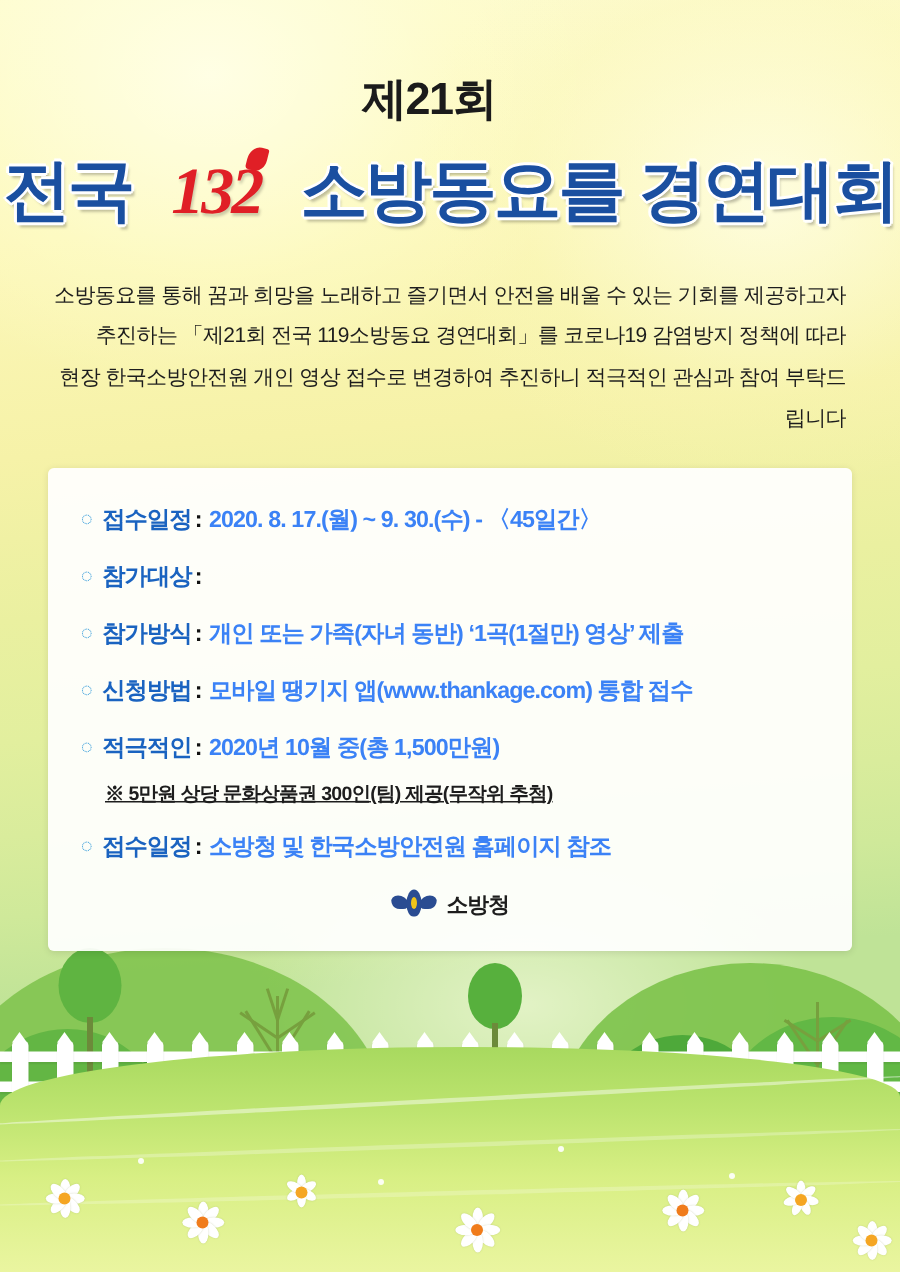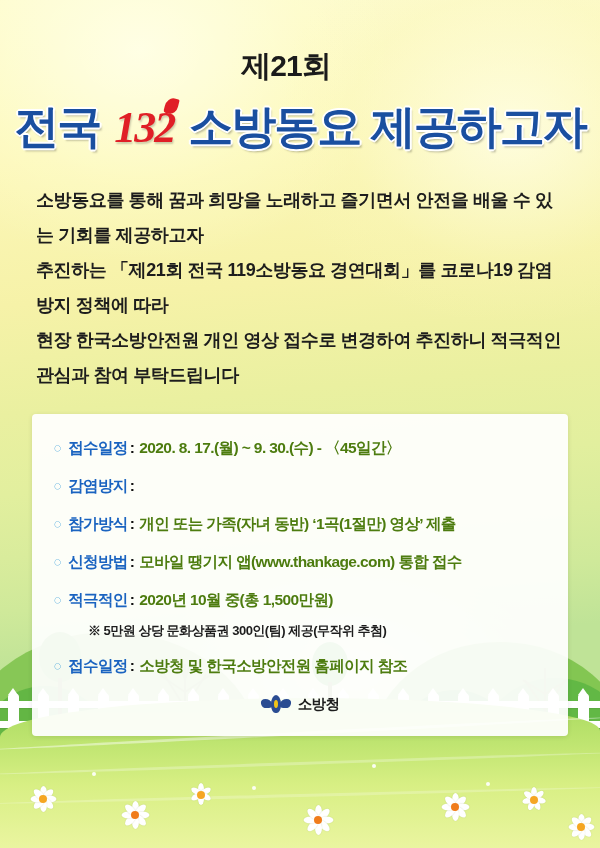--- a/index.html
+++ b/index.html
@@ -59,21 +59,21 @@
     letter-spacing: -1px;
     margin-left: -300px;
     margin-bottom: 8px;
     display: inline-block;
     transform: translateX(136px);
   }
   .title-row {
     display: flex;
     align-items: center;
     justify-content: center;
-    gap: 8px;
+    gap: 20px;
     margin-top: 2px;
   }
   .title-word {
     font-family: "Liberation Sans", sans-serif;
     font-weight: bold;
     font-size: 45px;
     letter-spacing: -2px;
     color: #1a4fa0;
     text-shadow:
       -1px -1px 0 #fff, 1px -1px 0 #fff, -1px 1px 0 #fff, 1px 1px 0 #fff,
@@ -101,23 +101,23 @@
     background: #e01f26;
     border-radius: 60% 10% 55% 15%;
     transform: rotate(14deg);
   }
 
   
   .intro {
     position: relative;
     z-index: 5;
     margin: 26px 36px 0 36px;
-    text-align: left;
-    font-size: 18px;
-    font-weight: bold;
+    text-align: right;
+    font-size: 14px;
+    font-weight: normal;
     line-height: 1.95;
     color: #1d1d1d;
     letter-spacing: -0.4px;
   }
 
   
   .card {
     position: relative;
     z-index: 5;
     margin: 20px 32px 0 32px;
@@ -146,28 +146,29 @@
     color: #1a63c0;
     white-space: nowrap;
   }
   .colon {
     font-weight: bold;
     color: #111;
     margin: 0 5px 0 2px;
   }
   .value {
     font-weight: bold;
-    color: #4d7c0f;
+    color: #3b82f6;
   }
   .note {
-    margin: -6px 0 16px 34px;
+    margin: -6px 0 16px 16px;
     font-size: 13px;
     font-weight: bold;
     color: #1d1d1d;
     letter-spacing: -0.5px;
+    text-decoration: underline;
   }
 
   
   .card-logos {
     display: flex;
     align-items: center;
     justify-content: center;
     gap: 34px;
     margin-top: 12px;
     padding-bottom: 4px;
@@ -373,42 +374,42 @@
   <div class="glow-c"></div>
 
   <div class="header">
     <div class="ordinal">제21회</div>
     <div class="title-row">
       <span class="title-word">전국</span>
       <span class="logo119">
         <span>132</span>
         <span class="flame"></span>
       </span>
-      <span class="title-word">소방동요 제공하고자</span>
+      <span class="title-word">소방동요를 경연대회</span>
     </div>
   </div>
 
   <div class="intro">
     <div>소방동요를 통해 꿈과 희망을 노래하고 즐기면서 안전을 배울 수 있는 기회를 제공하고자</div>
     <div>추진하는 「제21회 전국 119소방동요 경연대회」를 코로나19 감염방지 정책에 따라</div>
     <div>현장 한국소방안전원 개인 영상 접수로 변경하여 추진하니 적극적인 관심과 참여 부탁드립니다</div>
   </div>
 
   <div class="card">
 
     <div class="row">
       <span class="bullet">◌</span>
       <span class="label">접수일정</span>
       <span class="colon">:</span>
       <span class="value">2020. 8. 17.(월) ~ 9. 30.(수) - 〈45일간〉</span>
     </div>
 
     <div class="row">
       <span class="bullet">◌</span>
-      <span class="label">감염방지</span>
+      <span class="label">참가대상</span>
       <span class="colon">:</span>
     </div>
 
     <div class="row">
       <span class="bullet">◌</span>
       <span class="label">참가방식</span>
       <span class="colon">:</span>
       <span class="value">개인 또는 가족(자녀 동반) ‘1곡(1절만) 영상’ 제출</span>
     </div>
 

